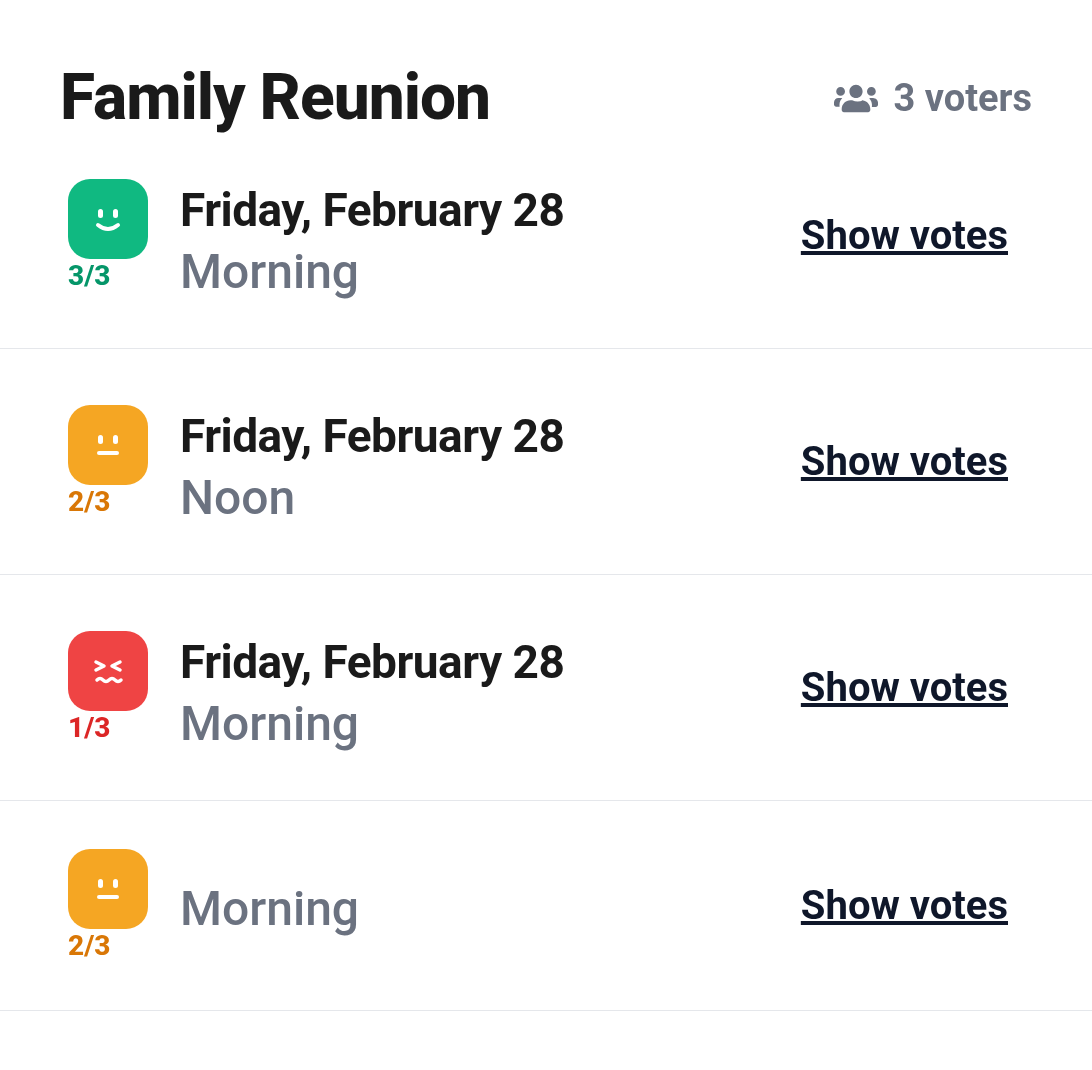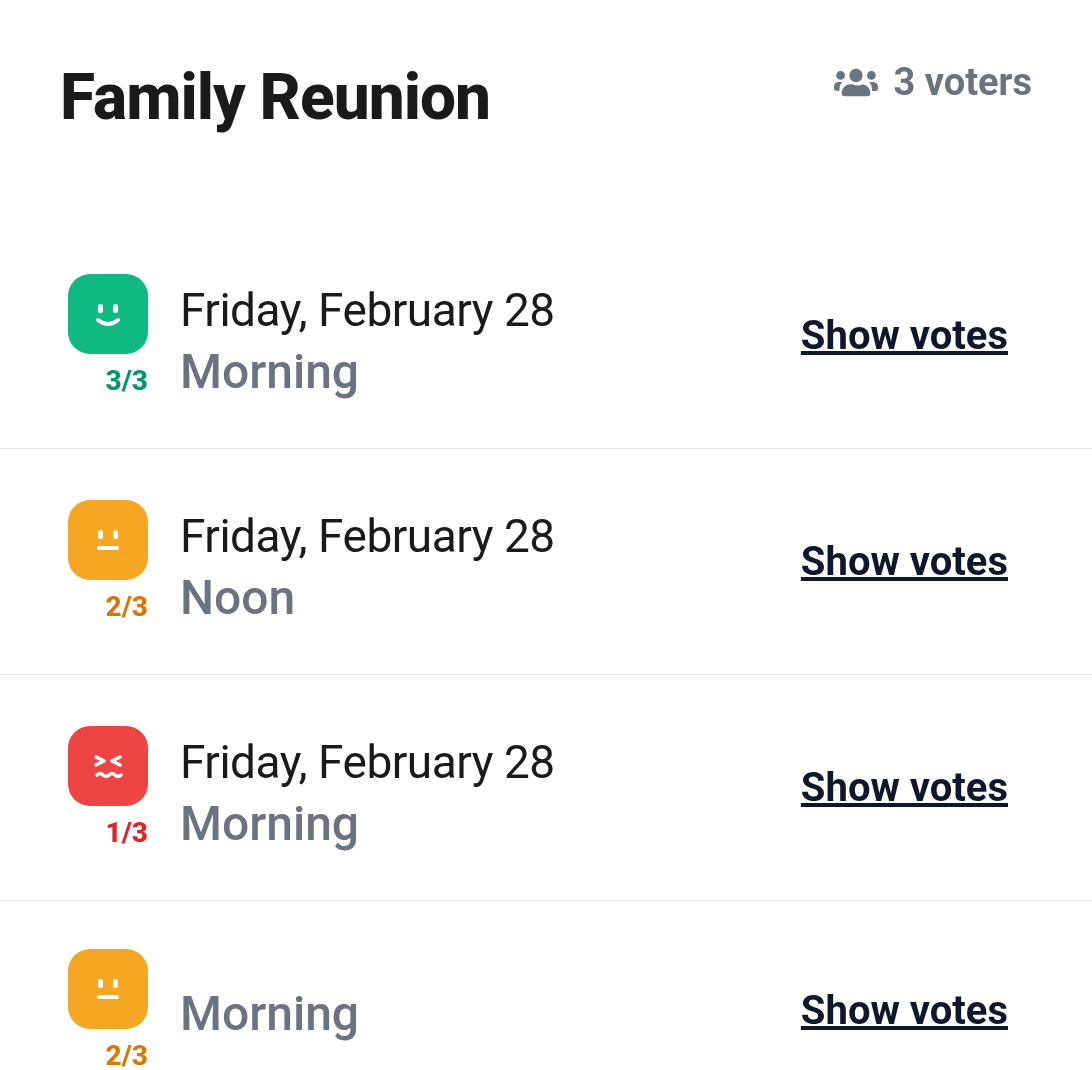--- a/index.html
+++ b/index.html
@@ -9,22 +9,21 @@
     width: 1092px;
     height: 1070px;
     overflow: hidden;
   }
   .container {
     padding: 60px 60px 0 60px;
   }
   .header {
     display: flex;
     justify-content: space-between;
-    align-items: flex-start;
-    margin-bottom: 100px;
+    align-items: center;
   }
   .title {
     font-size: 64px;
     font-weight: 800;
     color: #1a1a1a;
     letter-spacing: -1px;
   }
   .voters {
     display: flex;
     align-items: center;
@@ -37,22 +36,21 @@
   .slot {
     display: flex;
     align-items: center;
     padding: 48px 0;
     border-bottom: 1px solid #e5e7eb;
   }
   .slot:first-child { padding-top: 36px; }
   .badge-col {
     display: flex;
     flex-direction: column;
-    align-items: flex-end;
-    gap: 10px;
+    align-items: flex-start;
     width: 80px;
     flex-shrink: 0;
   }
   .face {
     width: 80px;
     height: 80px;
     border-radius: 22px;
     display: flex;
     align-items: center;
     justify-content: center;
@@ -66,21 +64,21 @@
   }
   .ratio.happy { color: #059669; }
   .ratio.neutral { color: #d97706; }
   .ratio.sad { color: #dc2626; }
   .info {
     flex: 1;
     padding-left: 32px;
   }
   .date {
     font-size: 46px;
-    font-weight: 400;
+    font-weight: 700;
     color: #1a1a1a;
     letter-spacing: -0.5px;
     margin-top: 12px;
   }
   .timeofday {
     font-size: 48px;
     color: #6b7280;
     font-weight: 500;
     margin-top: 6px;
   }

